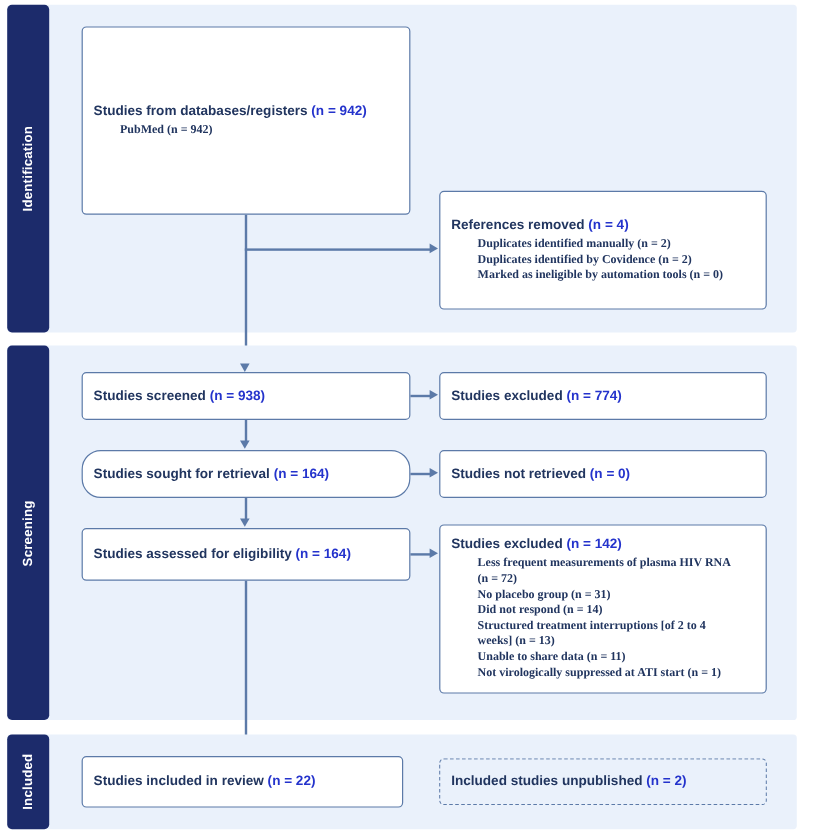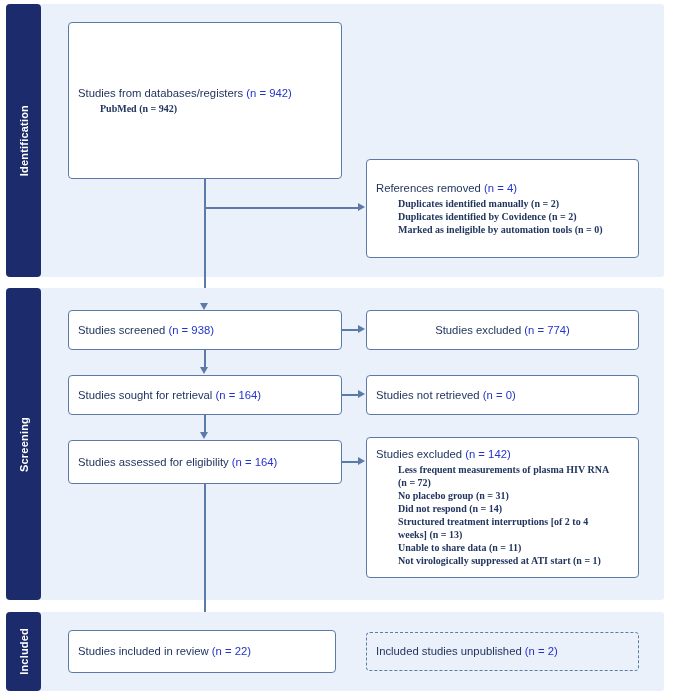--- a/index.html
+++ b/index.html
@@ -69,21 +69,21 @@
   }
   .nodebox.center-mid {
     justify-content: center;
   }
   .nodebox.top-text {
     justify-content: flex-start;
   }
 
   .box-title {
     font-size: 11.3px;
-    font-weight: normal;
+    font-weight: bold;
     color: #21355f;
     line-height: 1.32;
     white-space: nowrap;
   }
   .box-title .accent {
     color: #2433cc;
   }
   .sub-list {
     margin: 1px 0 0 0;
     padding: 0;
@@ -163,33 +163,33 @@
   </div>
 
   <div class="arrowhead down" style="left:200px; top:303px;"></div>
 
   <div class="nodebox center-mid" style="left:68px; top:310px; width:274px; height:40px;">
     <div class="box-title">
       <span>Studies screened </span><span class="accent">(n = 938)</span>
     </div>
   </div>
 
-  <div class="nodebox center-mid" style="left:366px; top:310px; width:273px; height:40px;align-items:center;">
+  <div class="nodebox center-mid" style="left:366px; top:310px; width:273px; height:40px;">
     <div class="box-title">
       <span>Studies excluded </span><span class="accent">(n = 774)</span>
     </div>
   </div>
 
   <div class="conn h" style="left:342px; top:329px; width:19px;"></div>
   <div class="arrowhead right" style="left:358px; top:325px;"></div>
 
   <div class="conn v" style="left:204px; top:350px; height:18px;"></div>
   <div class="arrowhead down" style="left:200px; top:367px;"></div>
 
-  <div class="nodebox center-mid" style="left:68px; top:375px; width:274px; height:40px;">
+  <div class="nodebox center-mid" style="left:68px; top:375px; width:274px; height:40px;border-radius:16px;">
     <div class="box-title">
       <span>Studies sought for retrieval </span><span class="accent">(n = 164)</span>
     </div>
   </div>
 
   <div class="nodebox center-mid" style="left:366px; top:375px; width:273px; height:40px;">
     <div class="box-title">
       <span>Studies not retrieved </span><span class="accent">(n = 0)</span>
     </div>
   </div>

